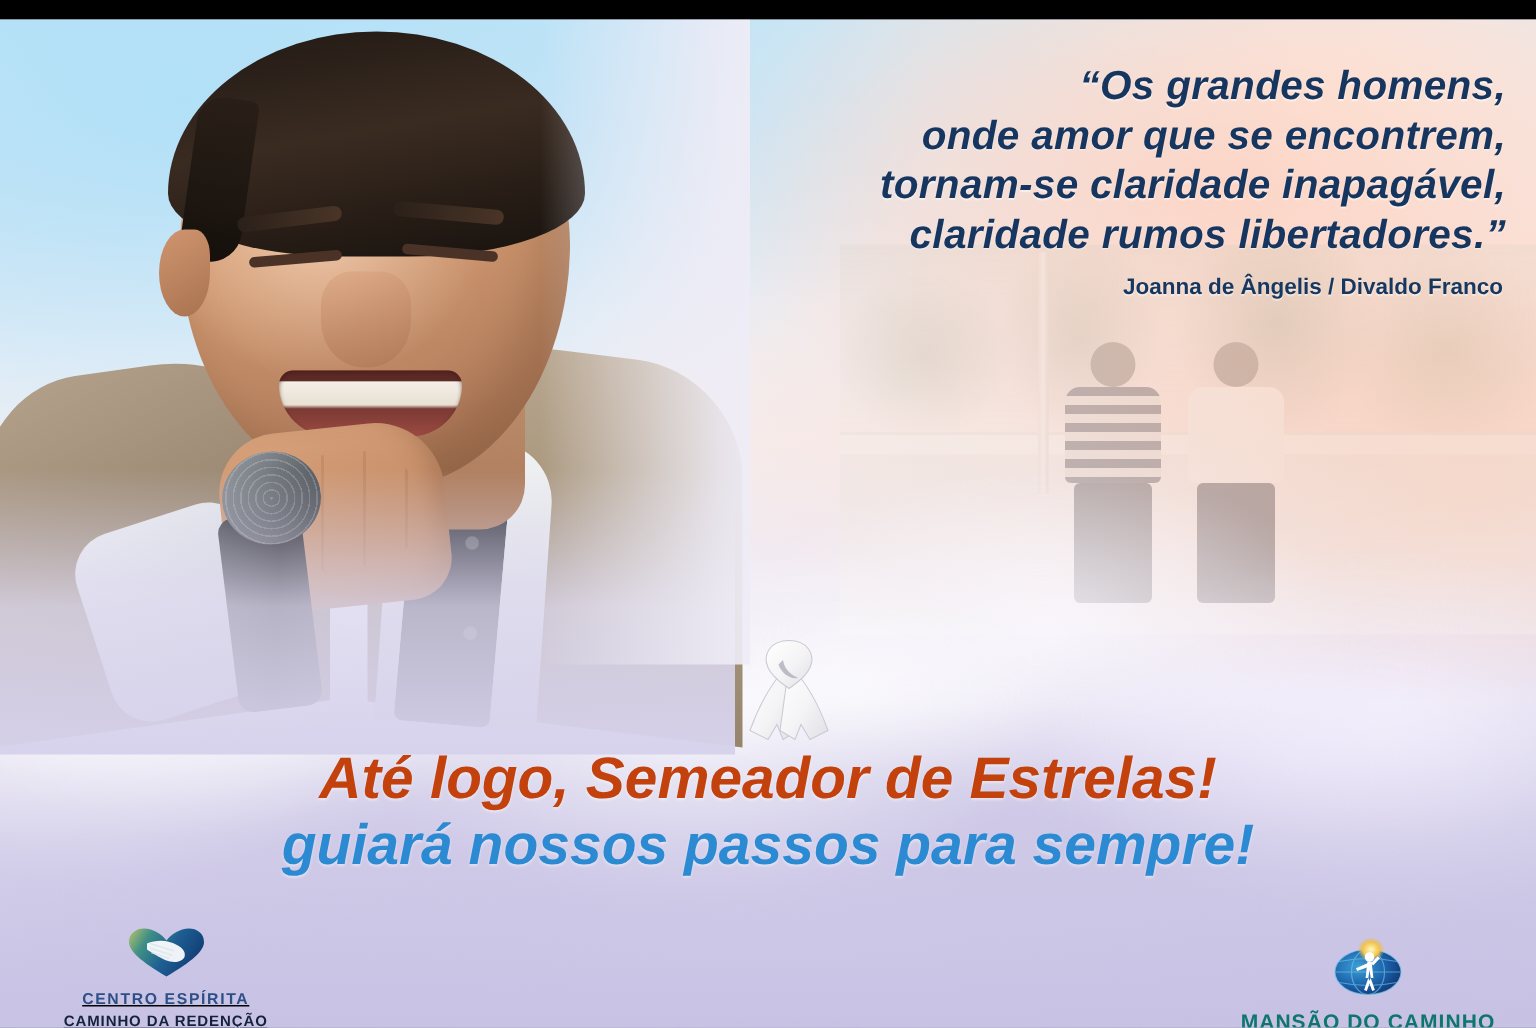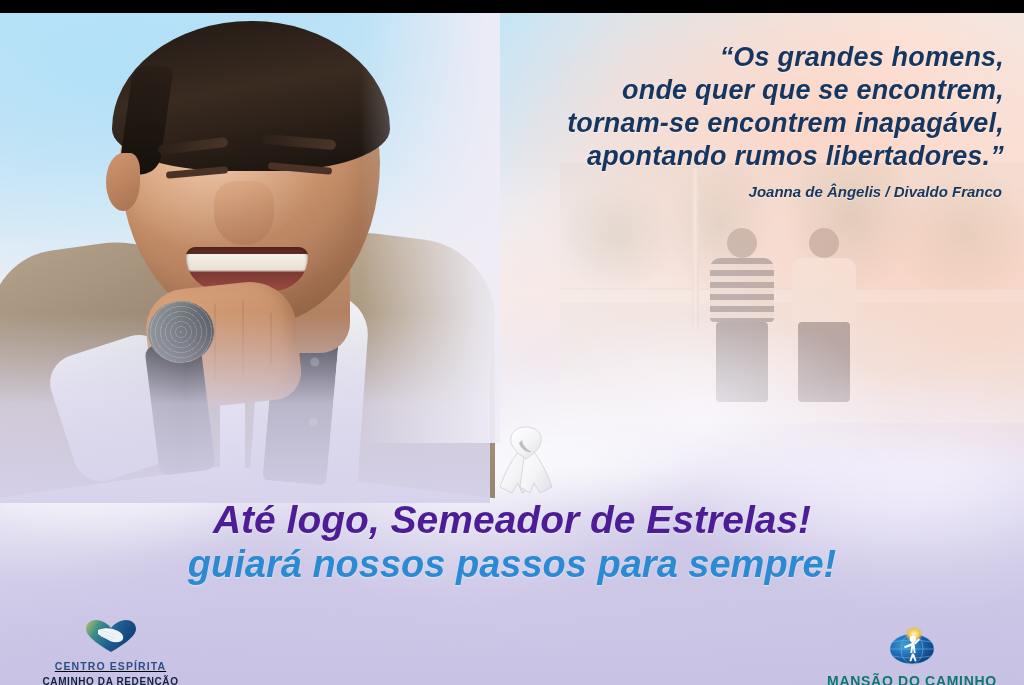--- a/index.html
+++ b/index.html
@@ -233,36 +233,36 @@
     font-style:italic; font-weight:bold;
     font-size:27px; line-height:33px;
     letter-spacing:0.2px;
     color:#16365f;
     text-shadow:0 1px 1px rgba(255,255,255,0.55);
   }
   .quote .qline { display:block; white-space:nowrap; }
   .quote-author {
     position:absolute; right:22px; top:170px; width:660px;
     text-align:right;
-    font-style:italic; font-weight:bold; font-size:15px;
+    font-weight:bold; font-size:15px;
     color:#17375e;
     text-shadow:0 1px 1px rgba(255,255,255,0.5);
   }
 
   
   .ribbon { position:absolute; left:492px; top:410px; width:68px; height:74px; }
 
   
   .message {
     position:absolute; left:0; right:0; top:484px;
     text-align:center;
     font-style:italic; font-weight:bold;
   }
   .message .m1 {
-    display:block; font-size:39px; line-height:45px; color:#4c1d95;
+    display:block; font-size:39px; line-height:45px; color:#c2410c;
     text-shadow:0 1px 2px rgba(255,255,255,0.45);
   }
   .message .m2 {
     display:block; font-size:37px; line-height:44px; color:#2e4fb4;
     text-shadow:0 1px 2px rgba(255,255,255,0.45);
   }
   .message .m3 {
     display:block; font-size:38px; line-height:45px; color:#2b8ad2;
     text-shadow:0 1px 2px rgba(255,255,255,0.45);
   }
@@ -331,23 +331,23 @@
     <div class="cuff"></div>
     <div class="hand"></div>
     <div class="mic-body"></div>
     <div class="mic-head"></div>
     <div class="fade"></div>
     <div class="fade-side"></div>
   </div>
 
   <div class="quote">
     <span class="qline">“Os grandes homens,</span>
-    <span class="qline">onde quer que se encontrem,</span>
-    <span class="qline">tornam-se encontrem inapagável,</span>
-    <span class="qline">apontando rumos libertadores.”</span>
+    <span class="qline">onde amor que se encontrem,</span>
+    <span class="qline">tornam-se claridade inapagável,</span>
+    <span class="qline">claridade rumos libertadores.”</span>
   </div>
   <div class="quote-author">Joanna de Ângelis / Divaldo Franco</div>
 
   <div class="ribbon">
     <svg width="68" height="74" viewBox="0 0 68 74">
       <defs>
         <linearGradient id="rb" x1="0" y1="0" x2="1" y2="1">
           <stop offset="0%" stop-color="#ffffff"></stop>
           <stop offset="55%" stop-color="#f4f4f6"></stop>
           <stop offset="100%" stop-color="#dfdfe6"></stop>

